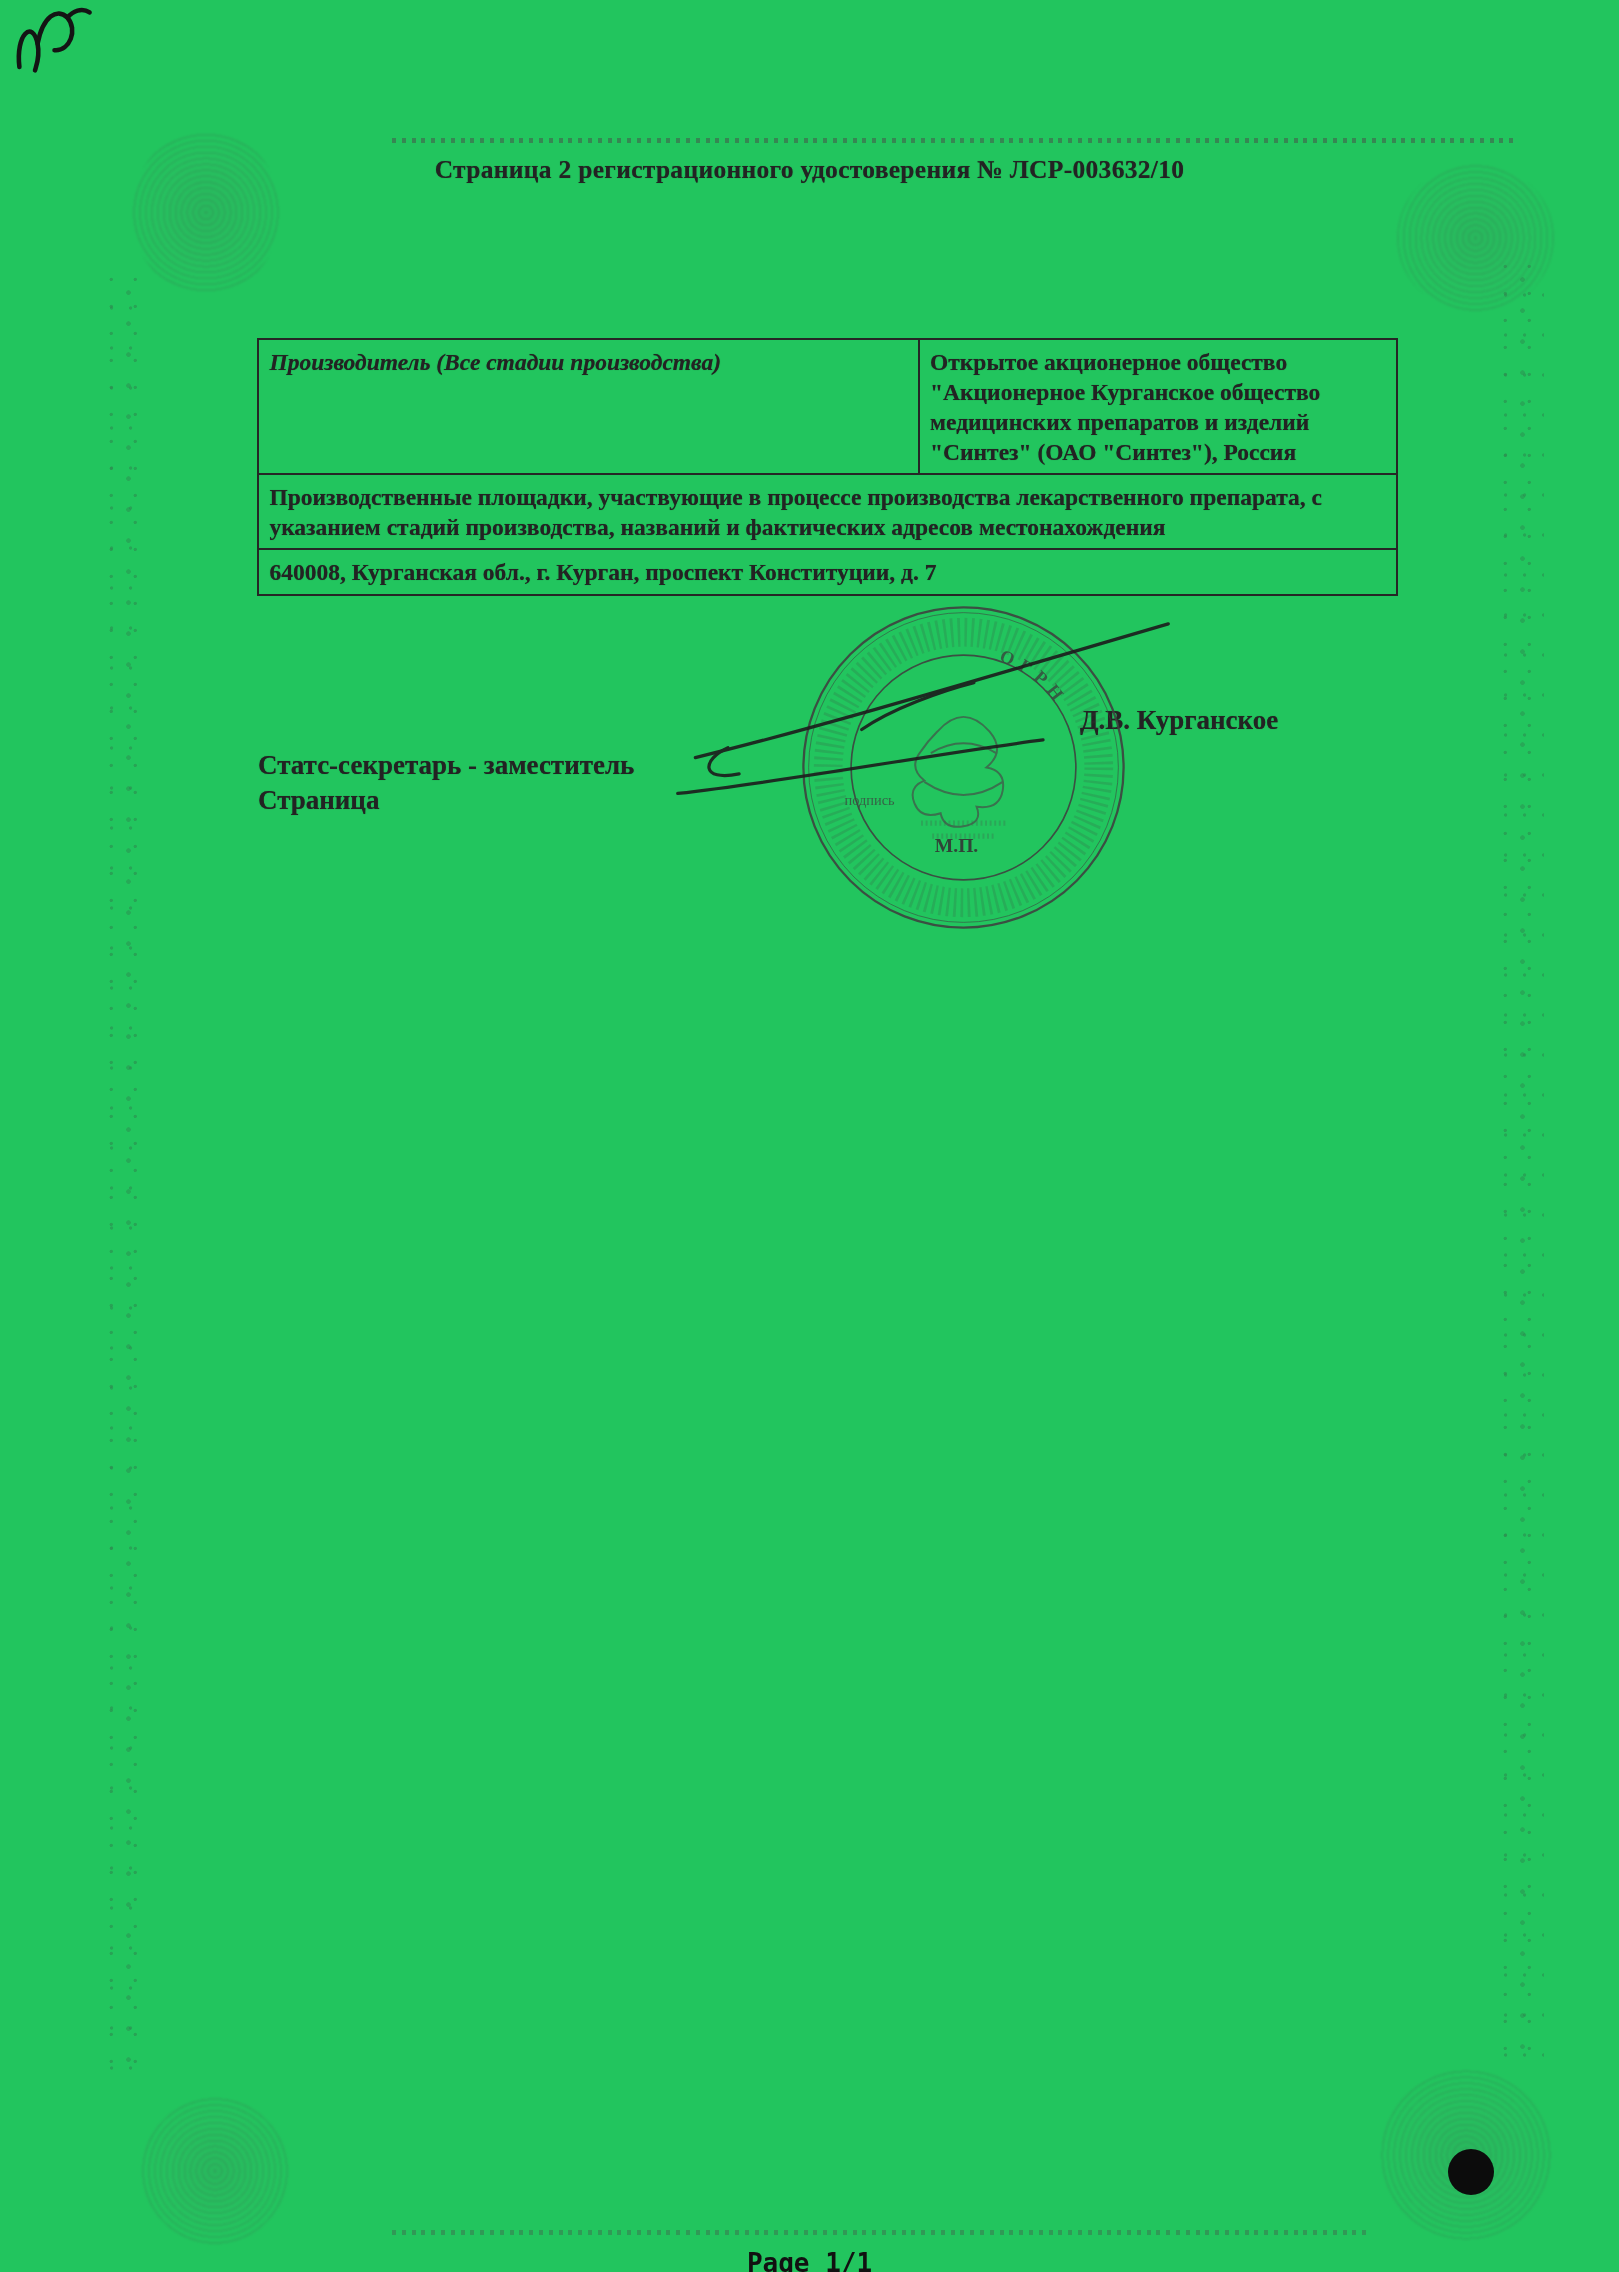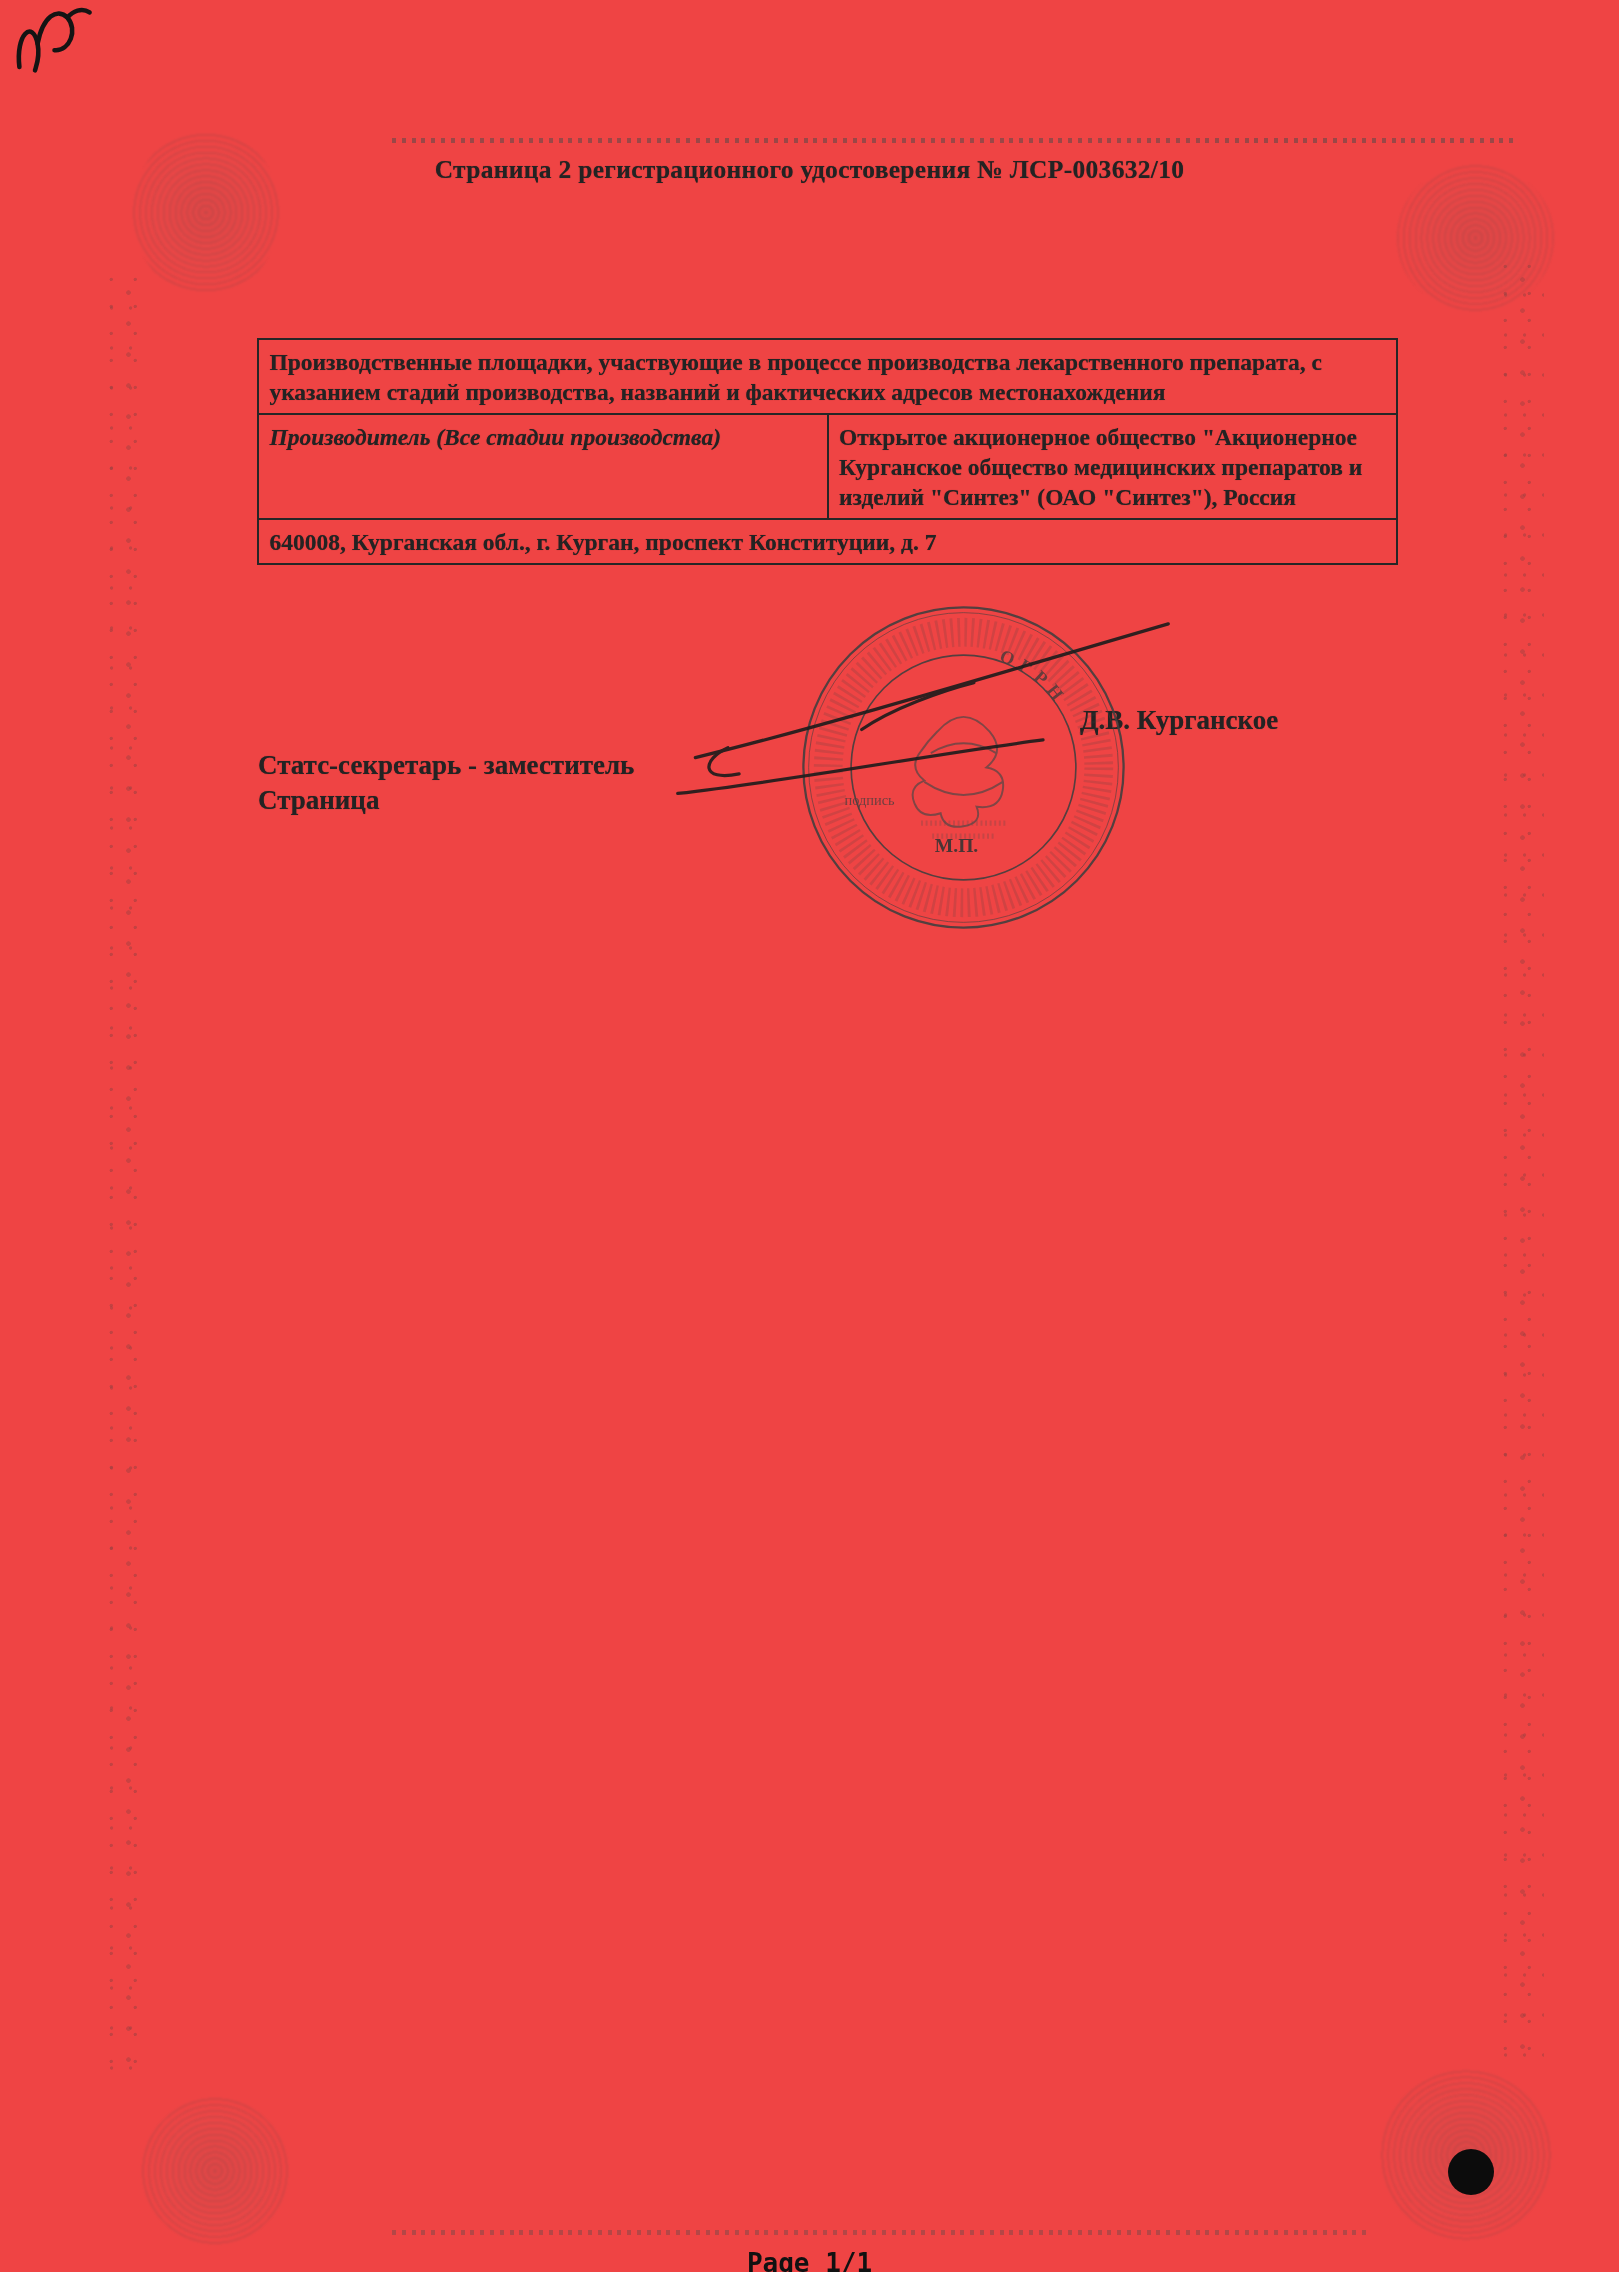--- a/index.html
+++ b/index.html
@@ -72,21 +72,21 @@
   }
   .black-dot{
     position:absolute; left:1448px; top:2149px; width:46px; height:46px;
     background:#0c0c0c; border-radius:50%;
   }
   .handwriting{ position:absolute; left:9.1px; top:2.6px; }
 </style>
 </head>
 <body>
 
-<div class="page" style="background: #ef4444; color: rgb(31, 31, 31);">
+<div class="page" style="background: #22c55e; color: rgb(31, 31, 31);">
 
   <div class="hline" style="left:392px; top:138px; width:1123px;"></div>
   <div class="noise-strip" style="left:104px; top:274px; width:42px; height:1802px;"></div>
   <div class="noise-strip" style="left:1498px; top:261px; width:46px; height:1802px;"></div>
   <div class="blob" style="left:131px; top:131px; width:150px; height:163px;"></div>
   <div class="blob" style="left:1397px; top:163px; width:157px; height:150px;"></div>
   <div class="blob" style="left:140px; top:2096px; width:150px; height:150px;"></div>
   <div class="blob" style="left:1378px; top:2070px; width:176px; height:170px;"></div>
   <div class="hline" style="left:392px; top:2230px; width:979px; opacity:.35;"></div>
   <div class="black-dot"></div>
@@ -97,25 +97,25 @@
       <path d="M 44 62 C 52 20, 74 6, 90 22 C 106 40, 94 74, 70 72"></path>
       <path d="M 90 22 C 98 12, 112 6, 124 14"></path>
     </g>
   </svg>
 
   <div class="header-title scan-text">Страница 2 регистрационного удостоверения № ЛСР-003632/10</div>
 
   <table class="prod scan-text">
     <tbody>
         <tr>
-      <td class="caption" colspan="2">Производственные площадки, участвующие в процессе производства лекарственного препарата, с указанием стадий производства, названий и фактических адресов местонахождения</td>
+      <td class="producer-label">Производитель (Все стадии производства)</td>
+      <td class="producer-value">Открытое акционерное общество "Акционерное Курганское общество медицинских препаратов и изделий "Синтез" (ОАО "Синтез"), Россия</td>
     </tr>
     <tr>
-      <td class="producer-label">Производитель (Все стадии производства)</td>
-      <td class="producer-value">Открытое акционерное общество "Акционерное Курганское общество медицинских препаратов и изделий "Синтез" (ОАО "Синтез"), Россия</td>
+      <td class="caption" colspan="2">Производственные площадки, участвующие в процессе производства лекарственного препарата, с указанием стадий производства, названий и фактических адресов местонахождения</td>
     </tr>
     <tr>
       <td class="address" colspan="2">640008, Курганская обл., г. Курган, проспект Конституции, д. 7</td>
     </tr>
   </tbody>
     </table>
 
   <div class="sig-title scan-text">
     <div>Статс-секретарь - заместитель</div>
     <div>Страница</div>

